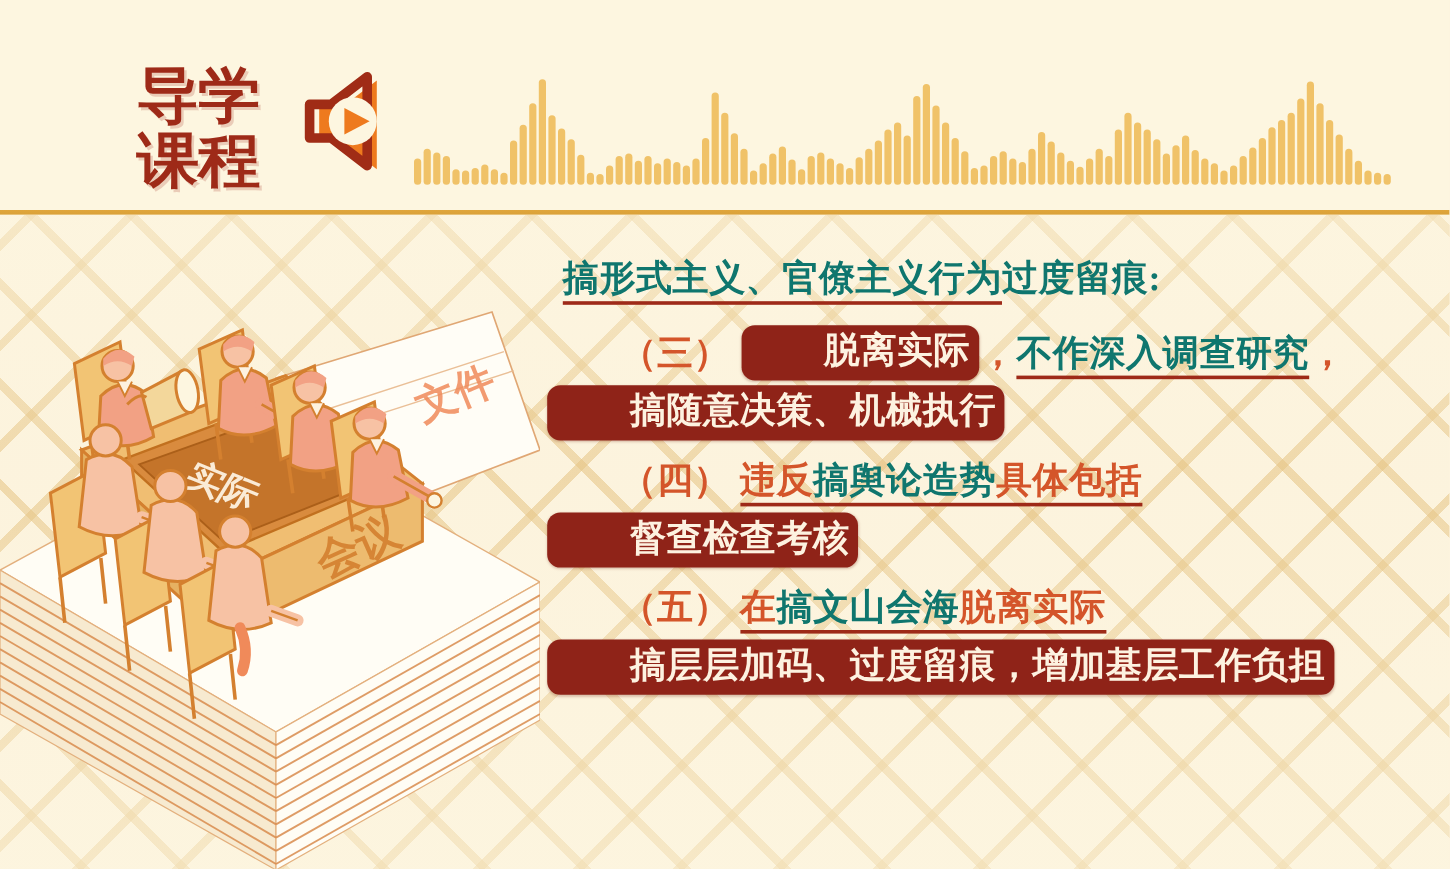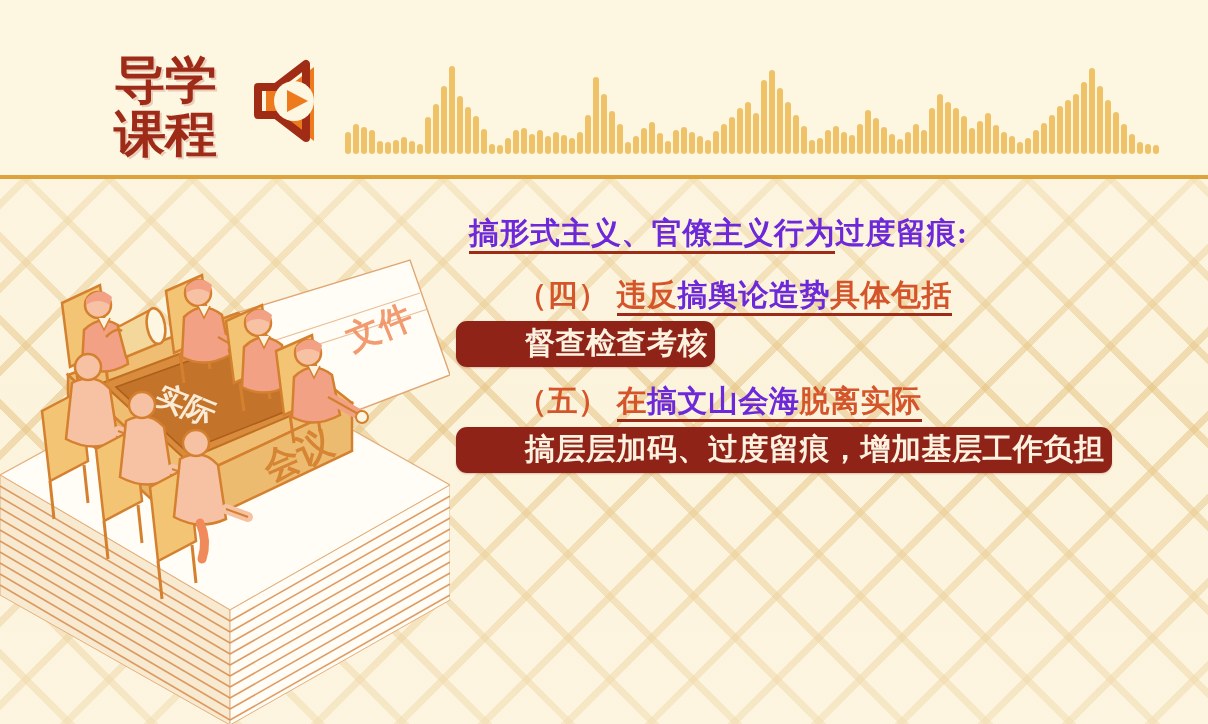--- a/index.html
+++ b/index.html
@@ -80,21 +80,21 @@
     margin:0 0 6px 0;
     text-indent:62px;
     line-height:50px;
     color:#d4552a;
     font-weight:bold;
     letter-spacing:.5px;
   }
   #title-line{
     text-indent:14px;margin-bottom:12px;
   }
-  .t-dark{color:#6d28d9;}
+  .t-dark{color:#0f766e;}
   .t-orange{color:#d4552a;}
   .u-dark{
     border-bottom:3px solid #9e2a18;
     padding-bottom:2px;
   }
   .pill{
     display:inline-block;
     background:#8f2318;
     color:#fdf2e0;
     border-radius:11px;
@@ -394,18 +394,19 @@
     </svg>
   </div>
 
   <div id="content">
 
     <p class="para" id="title-line">
       <span class="t-dark u-dark">搞形式主义、官僚主义行为</span><span class="t-dark">过度留痕:</span>
     </p>
 
     <div id="items-host">
+        <p class="para"><span class="num">（三） </span><span class="pill">脱离实际</span><span class="sep">，</span><span class="t-dark u-dark">不作深入调查研究</span><span class="sep">，</span><span class="pill">搞随意决策、机械执行</span></p>
         <p class="para"><span class="num">（四） </span><span class="u-dark"><span class="t-orange">违反</span><span class="t-dark">搞舆论造势</span><span class="t-orange">具体包括</span></span><span class="pill">督查检查考核</span></p>
         <p class="para"><span class="num">（五） </span><span class="u-dark"><span class="t-orange">在</span><span class="t-dark">搞文山会海</span><span class="t-orange">脱离实际</span></span><span class="pill">搞层层加码、过度留痕，增加基层工作负担</span></p>
       </div>
   </div>
 
 </div>
 
 </body></html>

